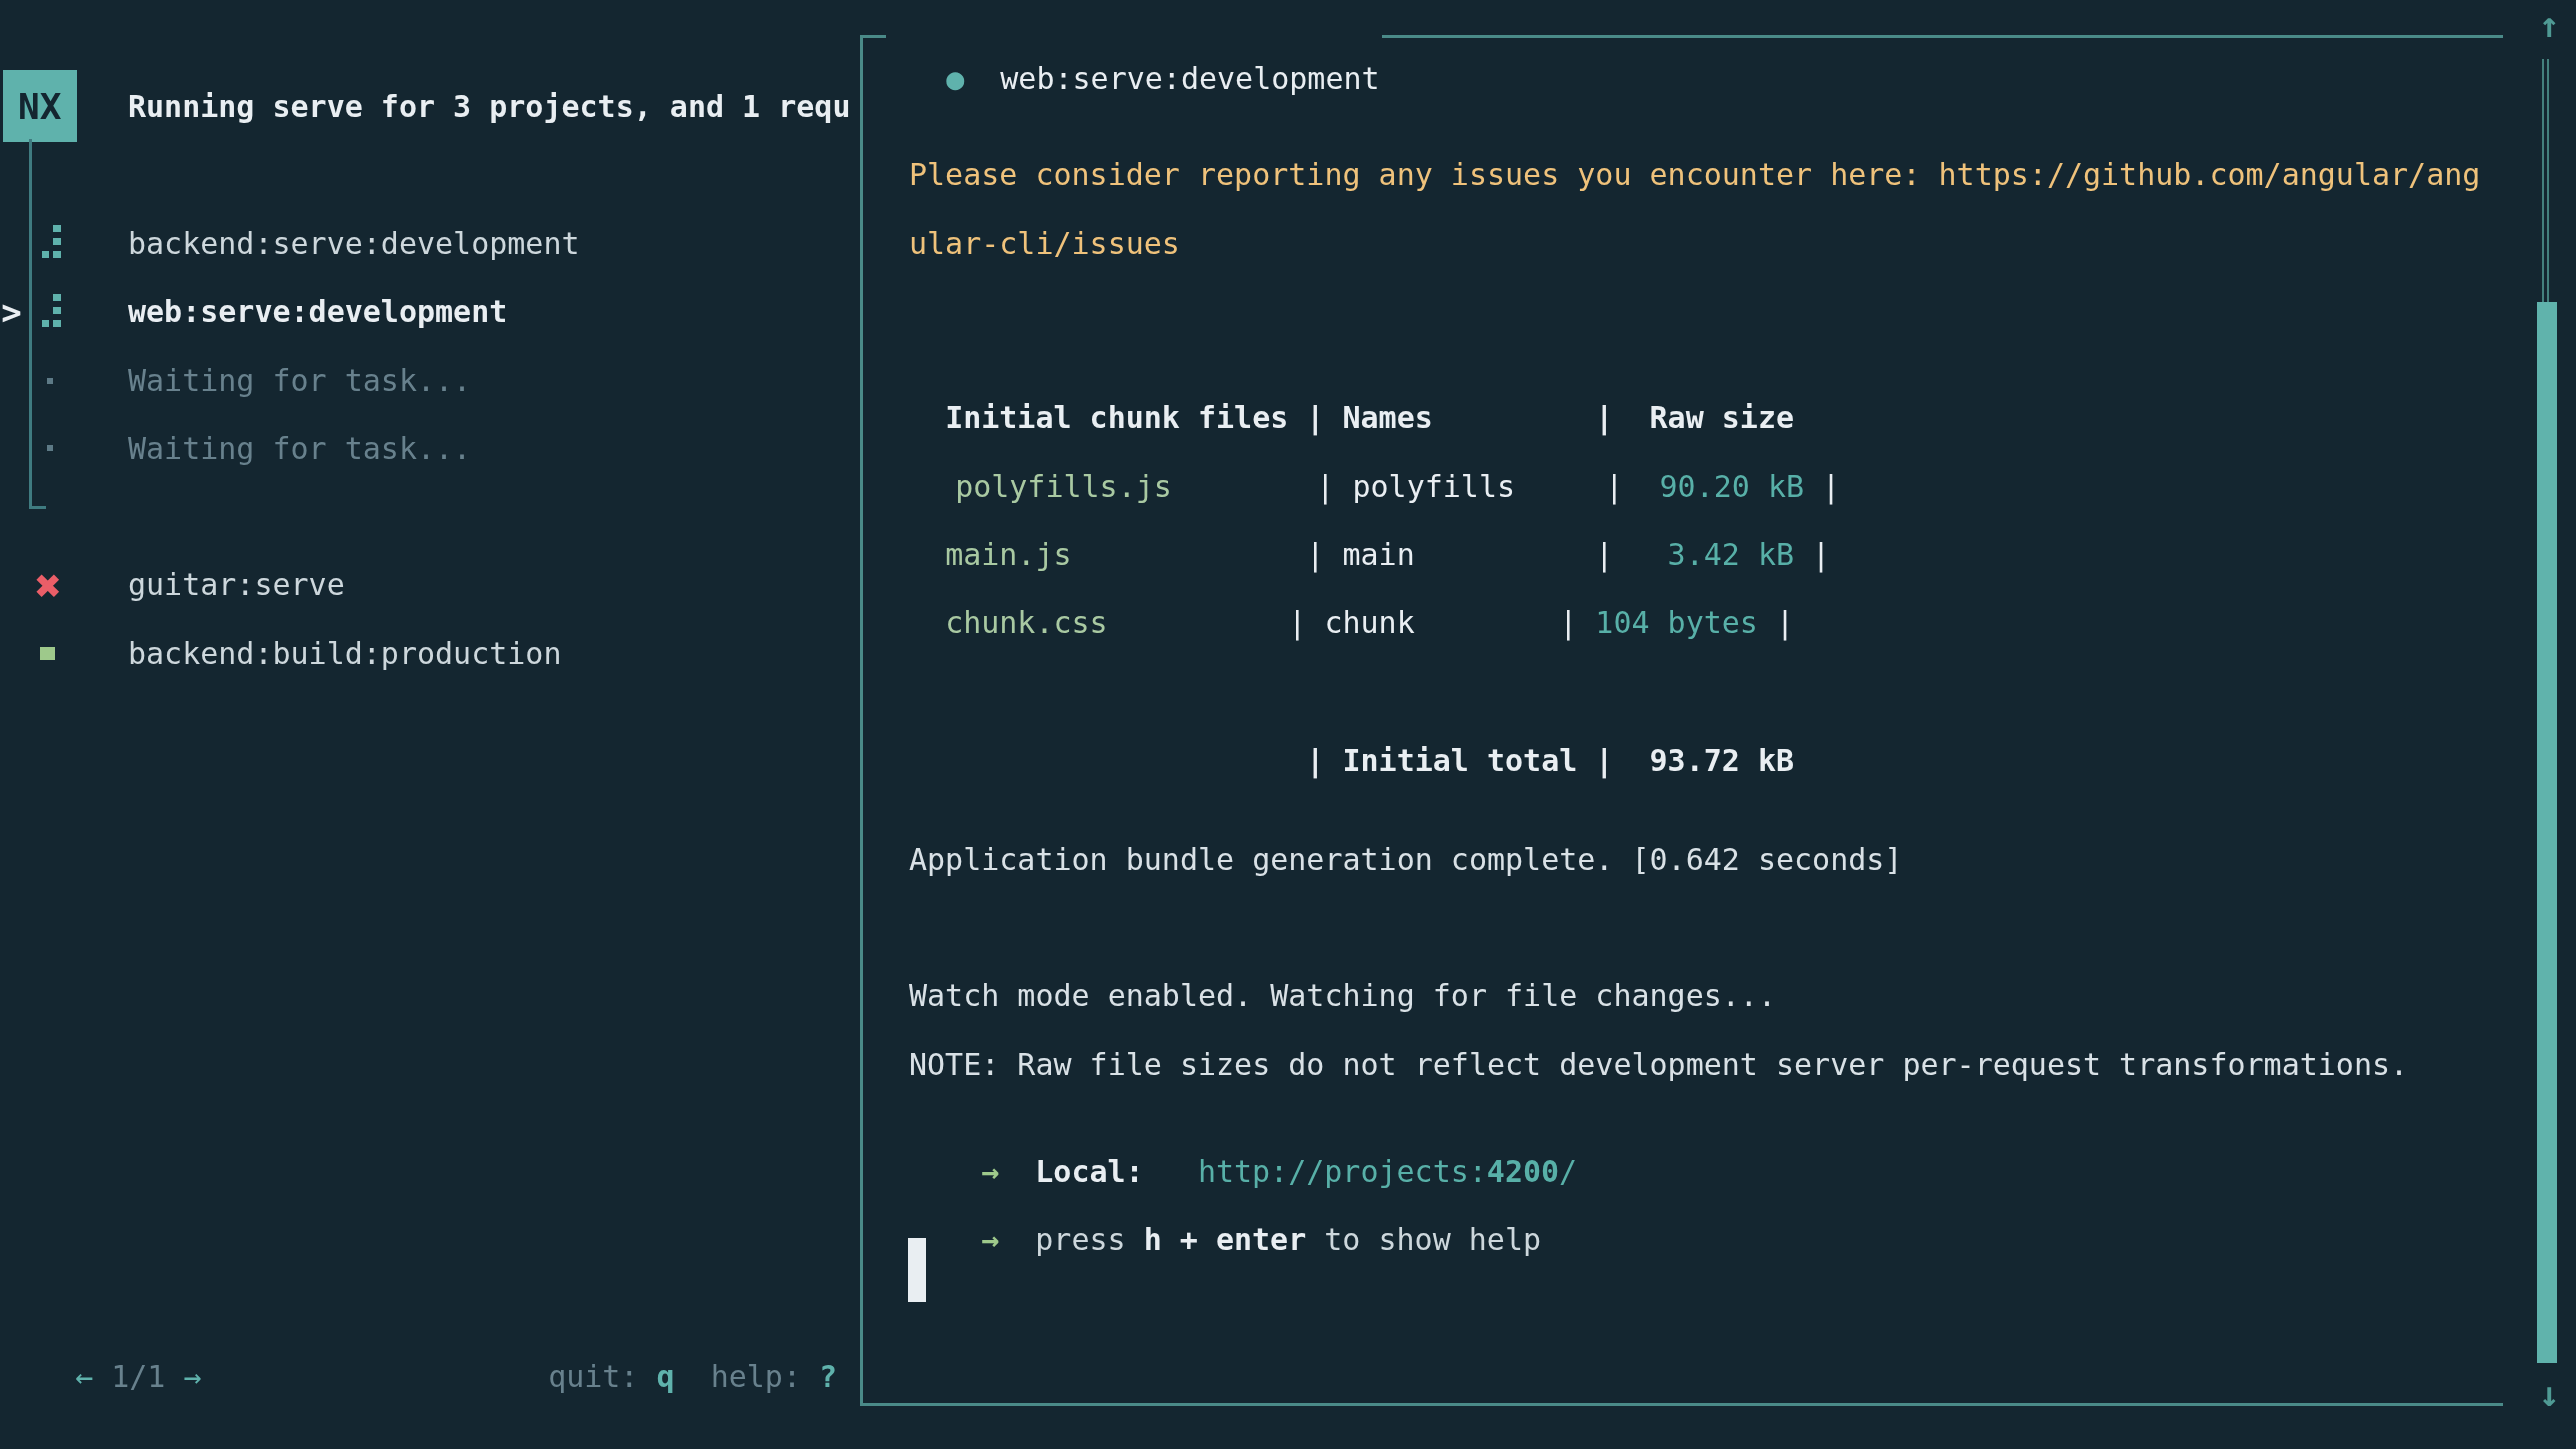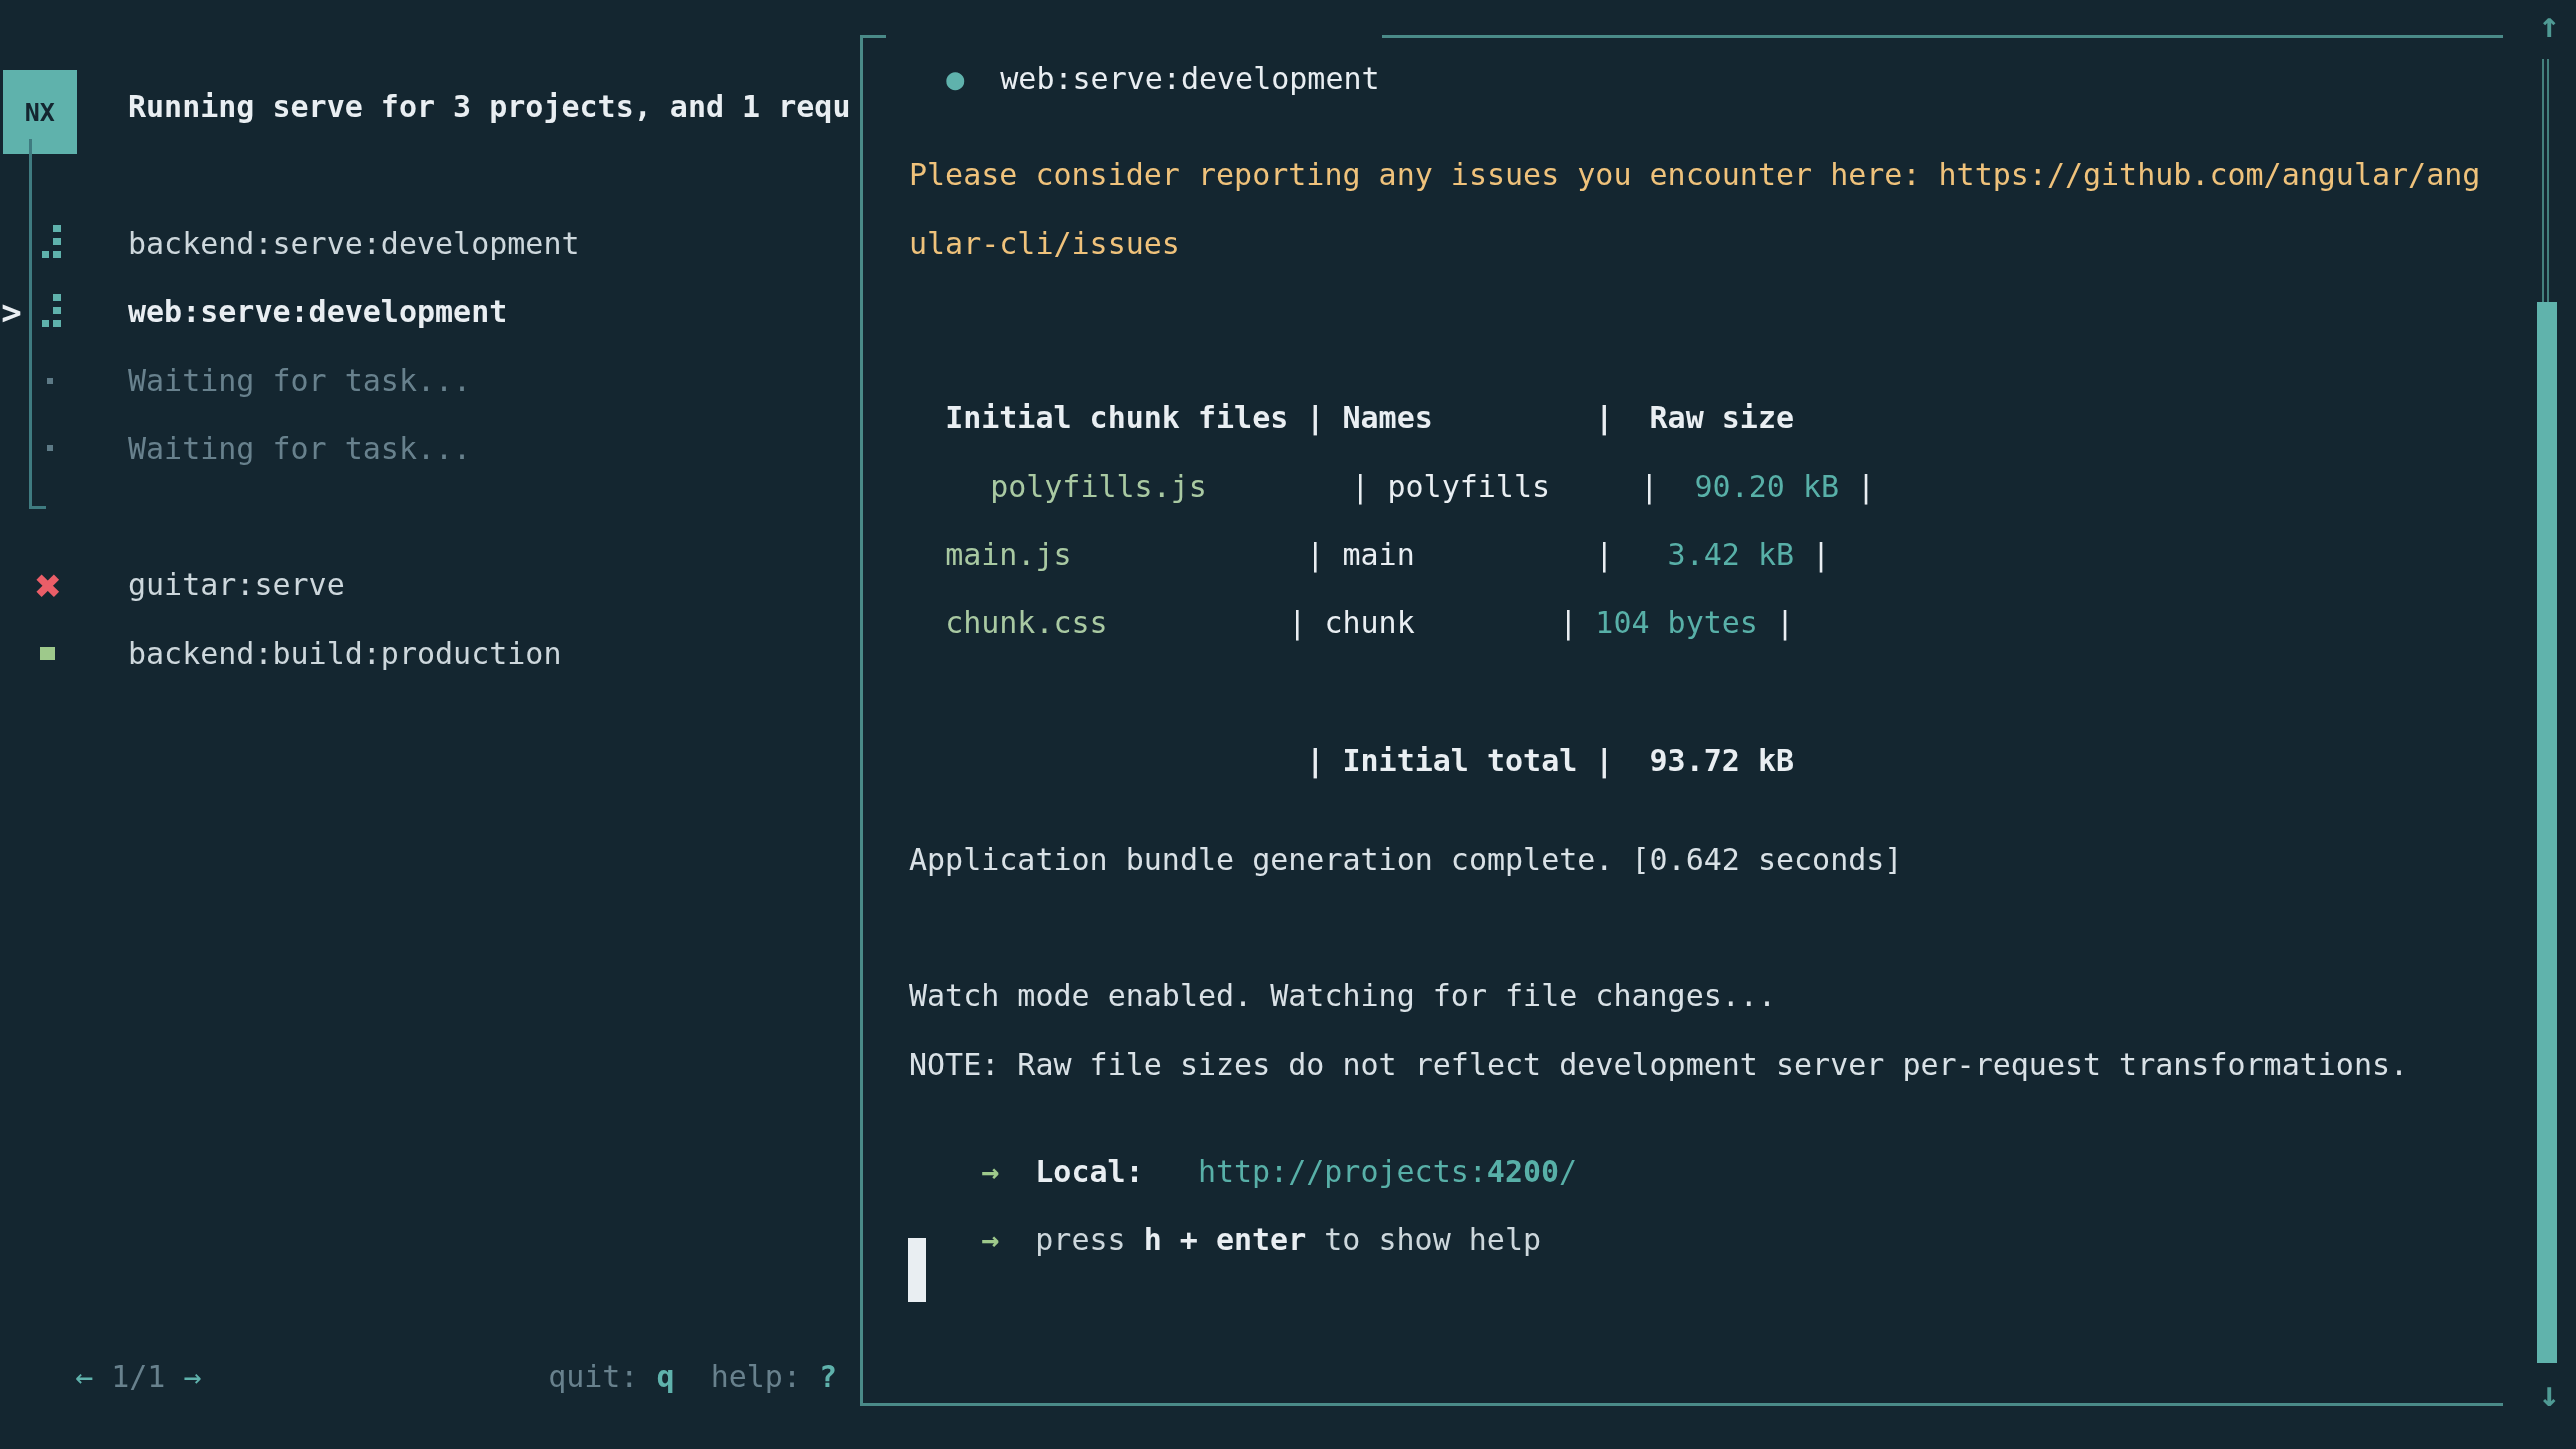--- a/index.html
+++ b/index.html
@@ -14,22 +14,22 @@
   .bright{color:#e9eef2;}
   .text{color:#cdd7dc;}
   .dim{color:#68818d;}
   .yellow{color:#efc27b;}
   .teal{color:#58b0a8;}
   .accent{color:#5fb2ac;}
   .green{color:#9ec98b;}
   .fgreen{color:#a9c9a2;}
 
   
-  .nx-badge{position:absolute;left:2.7px;top:70px;width:74px;height:84px;background:#5fb2ac;
-    display:flex;align-items:center;justify-content:center;font-weight:bold;font-size:25px;color:#142630;}
+  .nx-badge{position:absolute;left:2.7px;top:70px;width:74px;height:72px;background:#5fb2ac;
+    display:flex;align-items:center;justify-content:center;font-weight:bold;font-size:36px;color:#142630;}
   .tree-line{position:absolute;left:29px;top:139px;width:2.7px;height:368px;background:#3f7b80;}
   .tree-foot{position:absolute;left:29px;top:506px;width:17.4px;height:2.7px;background:#3f7b80;}
   .app-title{position:absolute;left:128px;top:88px;width:730px;overflow:hidden;}
 
   .spinner{position:absolute;width:20px;height:34px;}
   .spinner i{position:absolute;width:7.4px;height:7.4px;background:#5fb2ac;}
   .spinner i:nth-child(1){left:11.4px;top:0;}
   .spinner i:nth-child(2){left:11.4px;top:12.7px;}
   .spinner i:nth-child(3){left:0;top:25.5px;}
   .spinner i:nth-child(4){left:11.4px;top:25.5px;}
@@ -107,21 +107,21 @@
   <span class="accent">●  </span><span class="bright">web:serve:development</span>
 </div>
 
 <div class="line yellow" style="left:909px;top:156px;">Please consider reporting any issues you encounter here: https://github.com/angular/ang</div>
 <div class="line yellow" style="left:909px;top:225px;">ular-cli/issues</div>
 
 <div class="line bold bright" style="left:909px;top:361px;">
   <span>Initial chunk files </span><span>| </span><span>Names         </span><span>| </span><span> Raw size</span>
 </div>
 
-<div class="line" style="left:954px;top:430px;">
+<div class="line" style="left:919px;top:430px;">
   <span class="fgreen">polyfills.js        </span><span class="bright">| </span><span class="bright">polyfills     </span><span class="bright">| </span><span class="teal"> 90.20 kB</span><span class="bright"> |</span>
 </div>
 <div class="line" style="left:909px;top:498px;">
   <span class="fgreen">main.js             </span><span class="bright">| </span><span class="bright">main          </span><span class="bright">| </span><span class="teal">  3.42 kB</span><span class="bright"> |</span>
 </div>
 <div class="line" style="left:909px;top:566px;">
   <span class="fgreen">chunk.css          </span><span class="bright">| </span><span class="bright">chunk        </span><span class="bright">| </span><span class="teal">104 bytes</span><span class="bright"> |</span>
 </div>
 
 <div class="line bold bright" style="left:909px;top:704px;">

